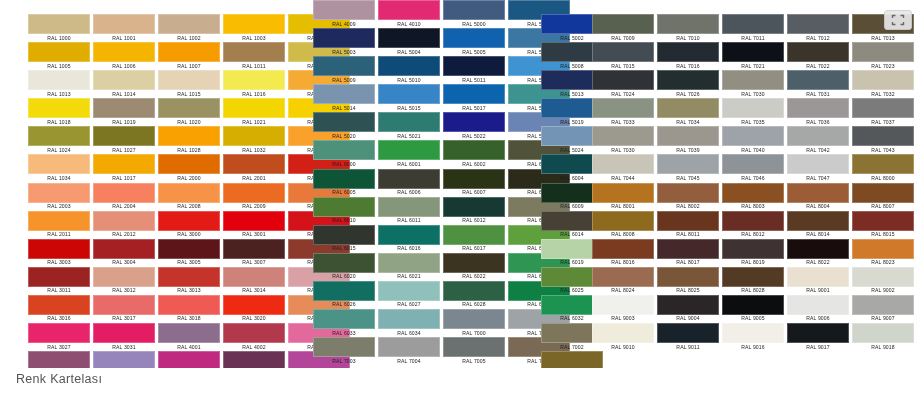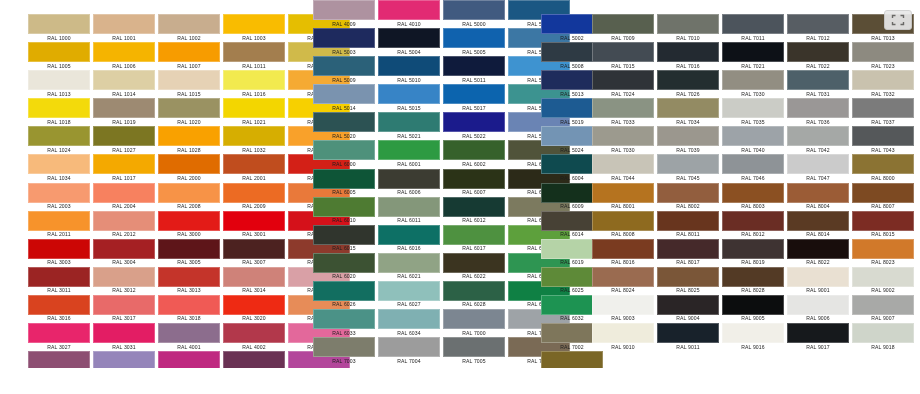--- a/index.html
+++ b/index.html
@@ -879,14 +879,15 @@
 
   <div id="fullscreen-btn" title="Tam ekran">
     <svg width="14" height="12" viewBox="0 0 14 12" aria-hidden="true">
       <path d="M1.5 4 V1.5 H4.5" fill="none" stroke="#6b6b6b" stroke-width="1.4"></path>
       <path d="M9.5 1.5 H12.5 V4" fill="none" stroke="#6b6b6b" stroke-width="1.4"></path>
       <path d="M1.5 8 V10.5 H4.5" fill="none" stroke="#6b6b6b" stroke-width="1.4"></path>
       <path d="M9.5 10.5 H12.5 V8" fill="none" stroke="#6b6b6b" stroke-width="1.4"></path>
     </svg>
   </div>
 
+  <div id="caption">Renk Kartelası</div>
 
 </div>
 
 </body></html>

